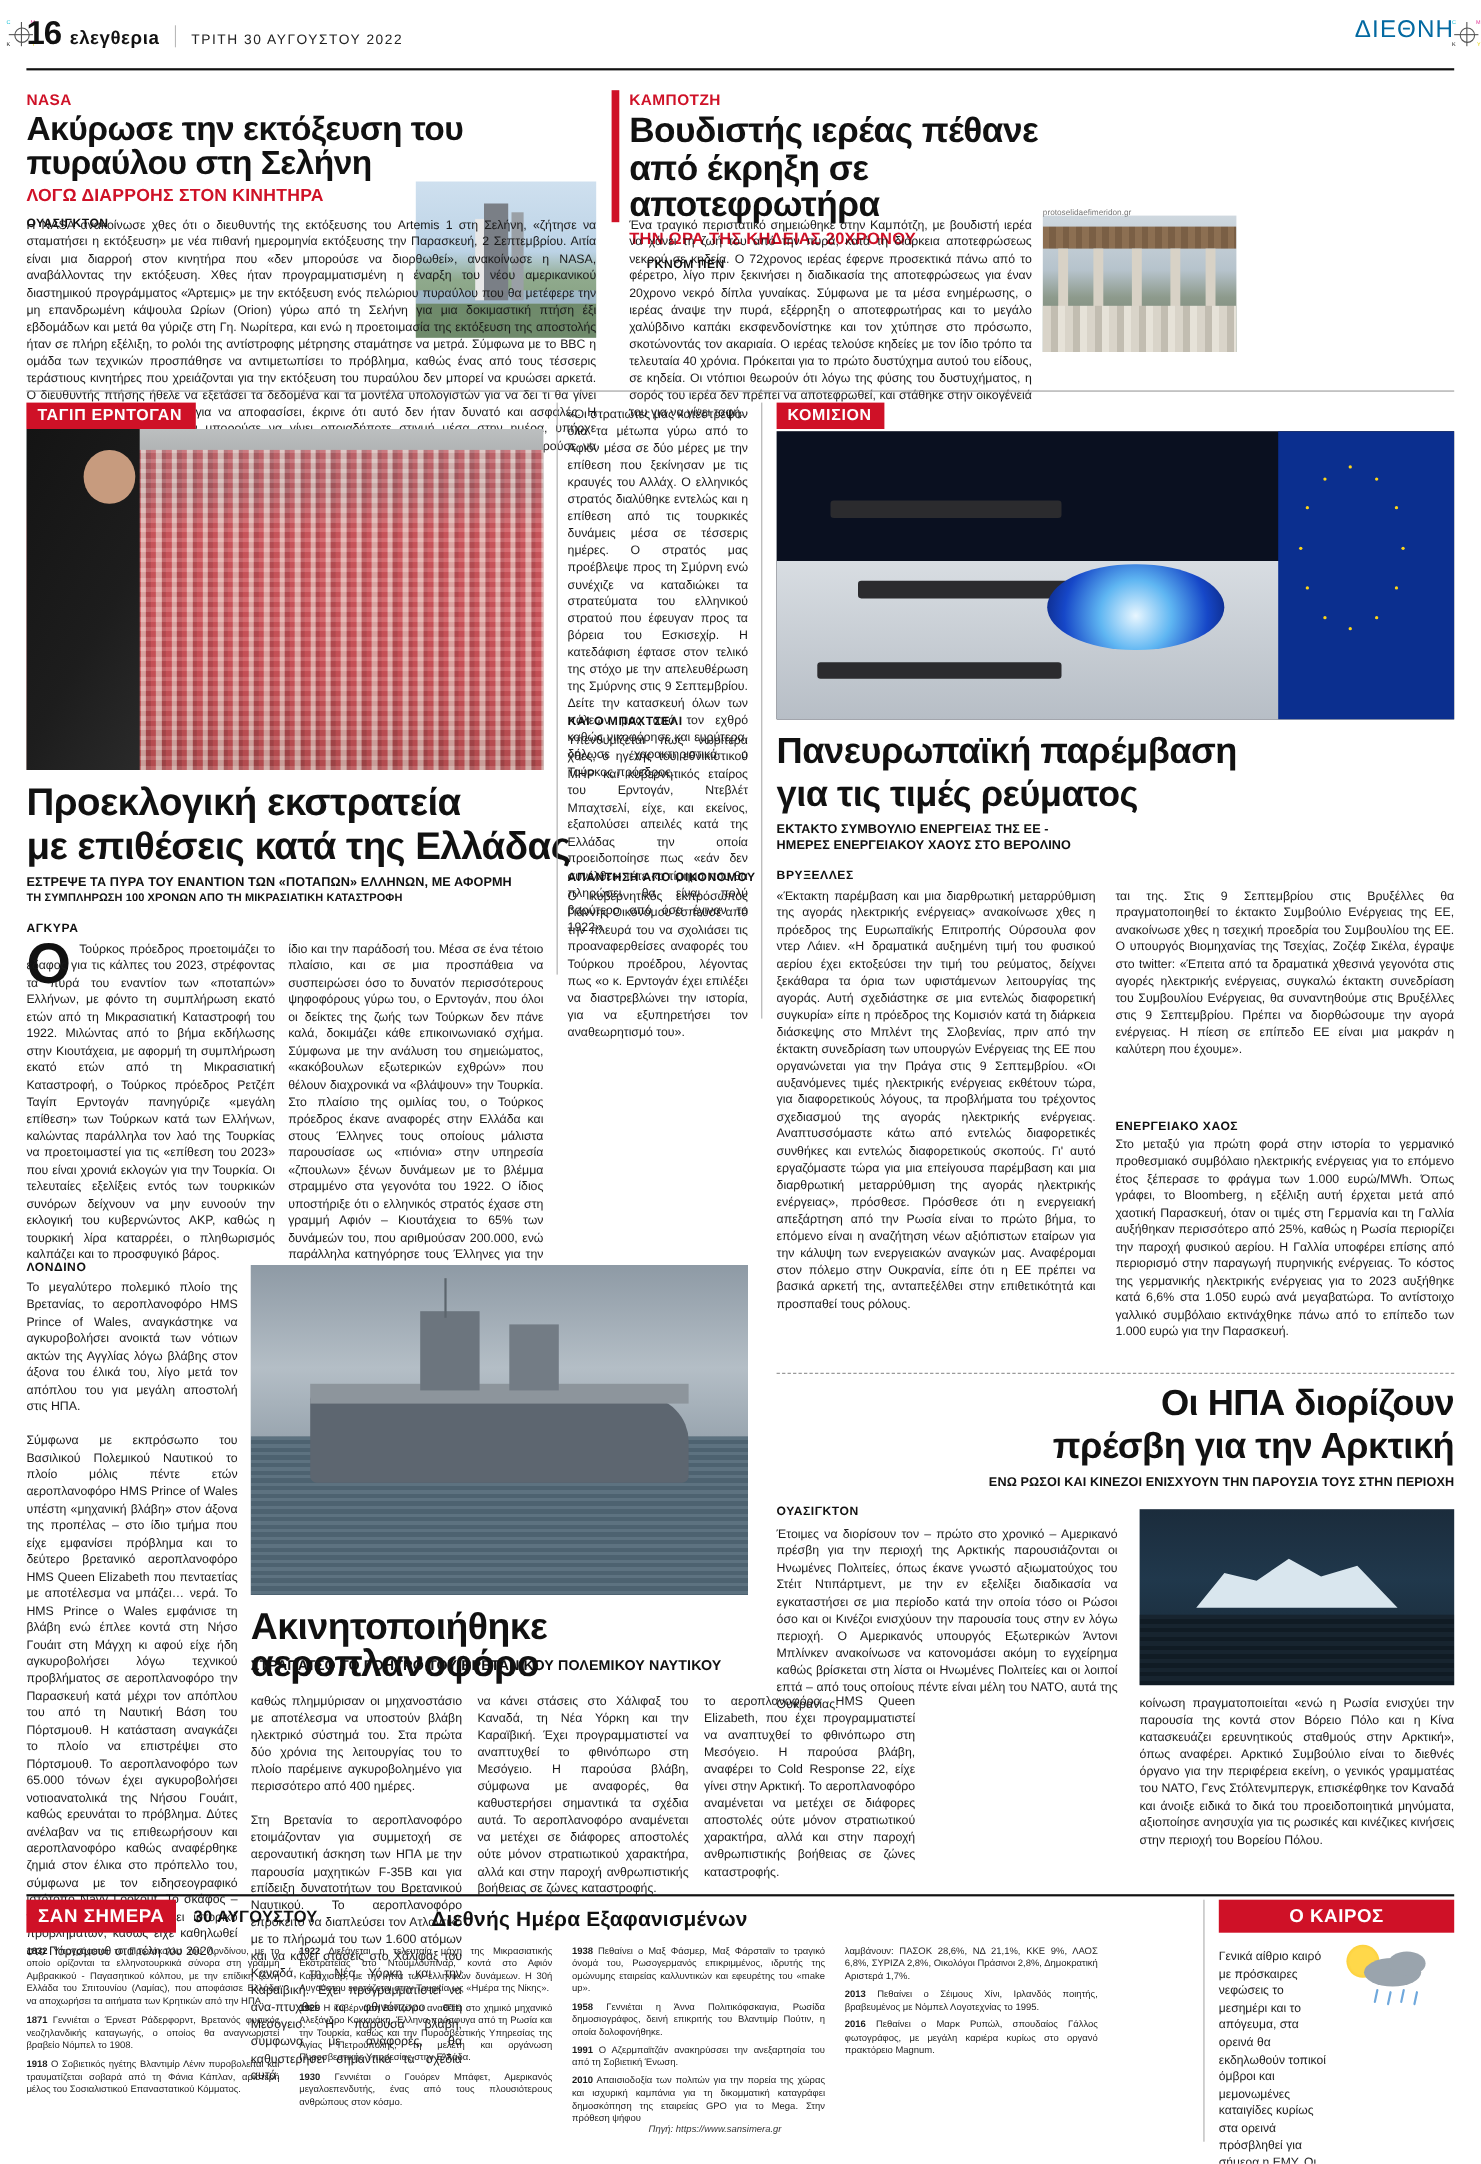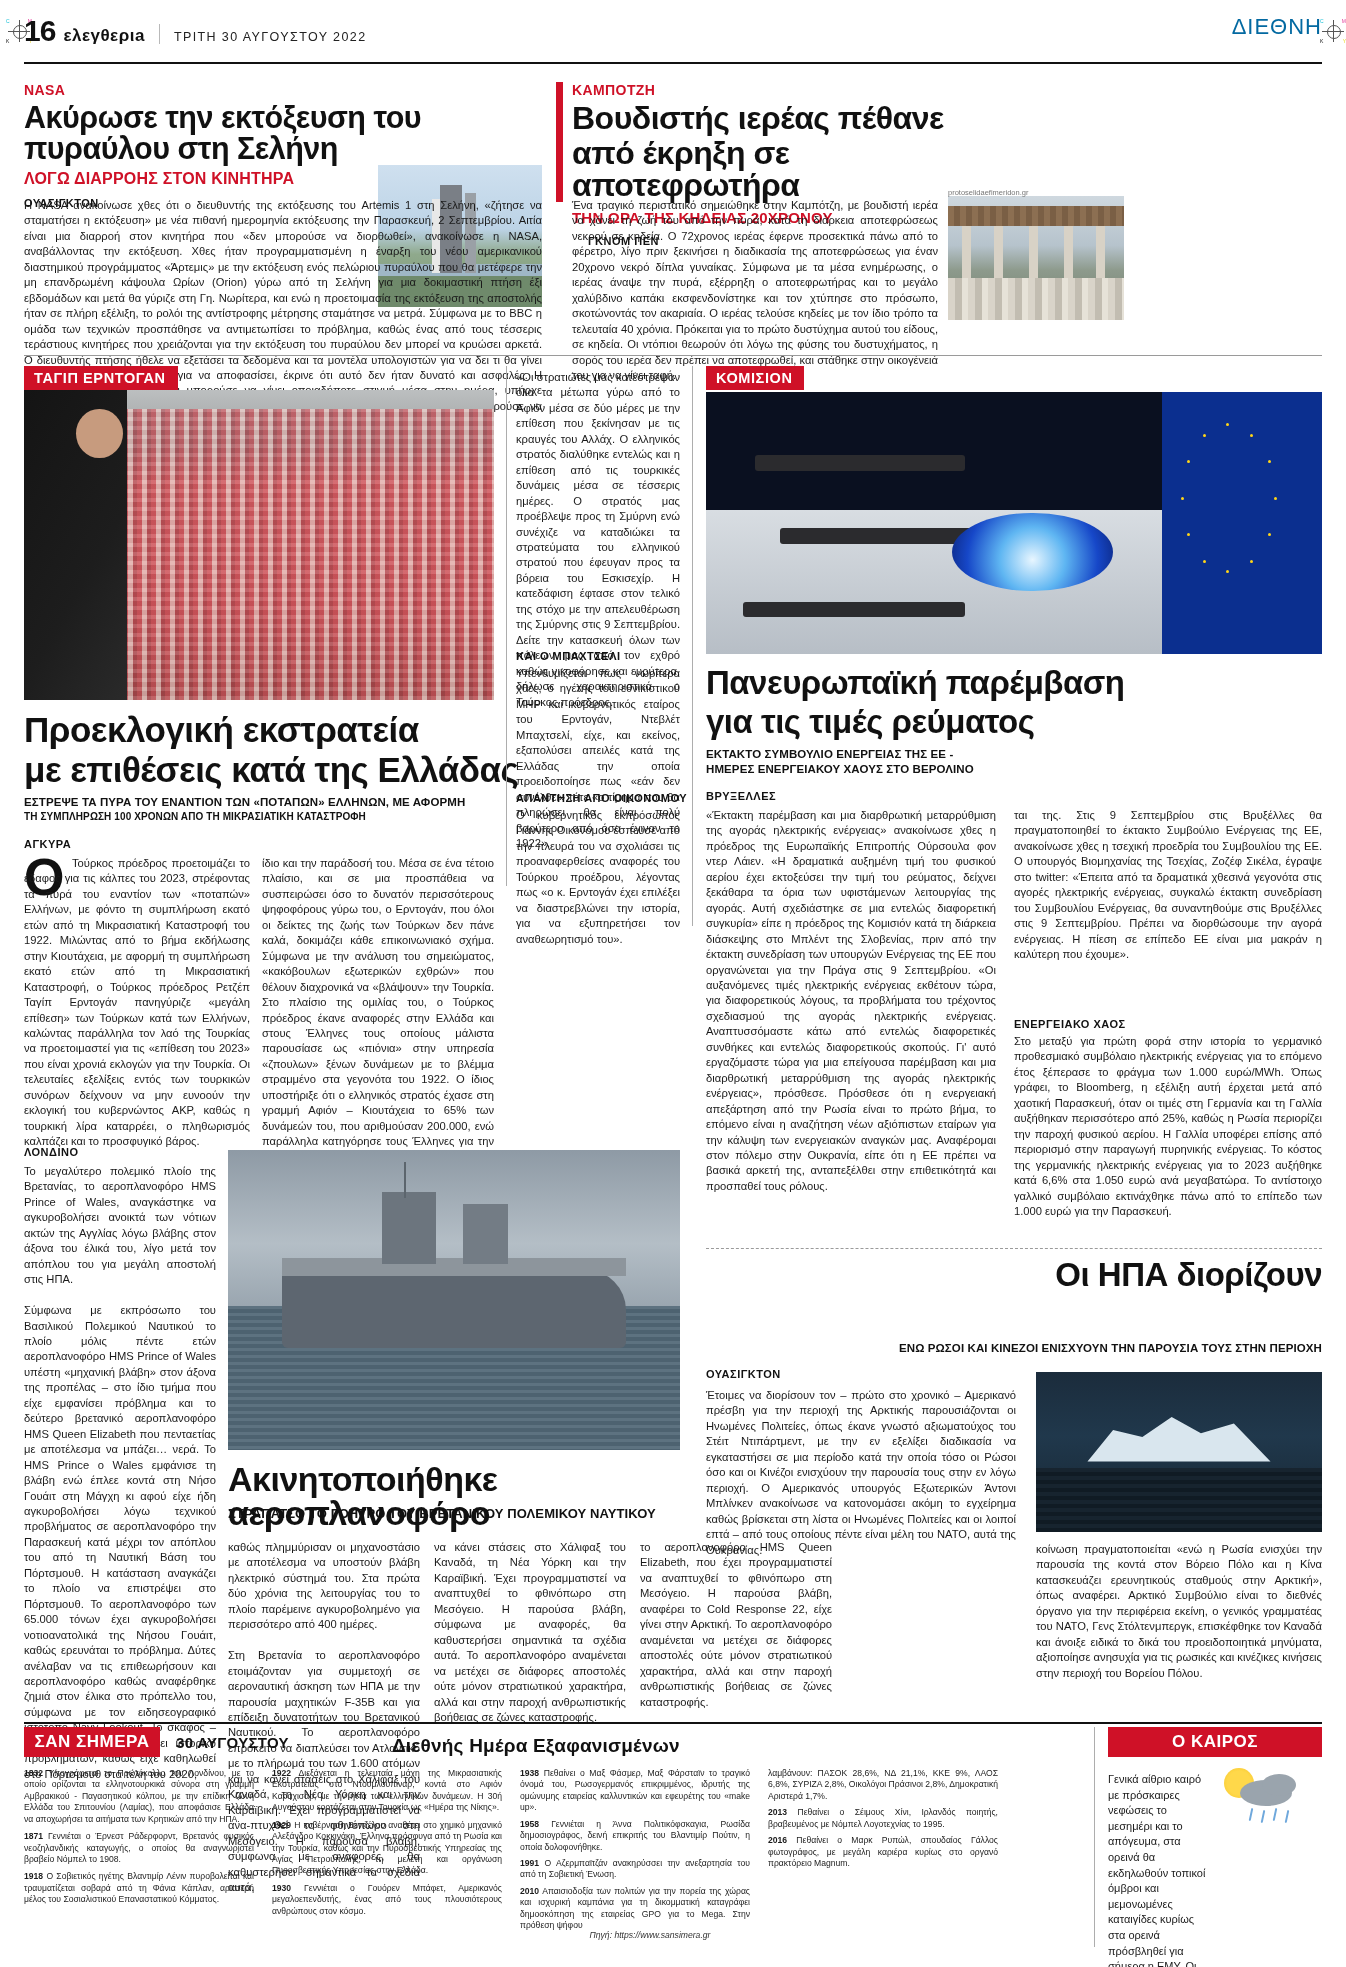--- a/index.html
+++ b/index.html
@@ -248,20 +248,21 @@
   <div class="dateline" style="position:absolute;left:706px;top:790px;">ΒΡΥΞΕΛΛΕΣ</div>
 
   <div class="body" style="position:absolute;left:706px;top:808px;width:290px;height:410px;">«Έκτακτη παρέμβαση και μια διαρθρωτική μεταρρύθμιση της αγοράς ηλεκτρικής ενέργειας» ανακοίνωσε χθες η πρόεδρος της Ευρωπαϊκής Επιτροπής Ούρσουλα φον ντερ Λάιεν. «Η δραματικά αυξημένη τιμή του φυσικού αερίου έχει εκτοξεύσει την τιμή του ρεύματος, δείχνει ξεκάθαρα τα όρια των υφιστάμενων λειτουργίας της αγοράς. Αυτή σχεδιάστηκε σε μια εντελώς διαφορετική συγκυρία» είπε η πρόεδρος της Κομισιόν κατά τη διάρκεια διάσκεψης στο Μπλέντ της Σλοβενίας, πριν από την έκτακτη συνεδρίαση των υπουργών Ενέργειας της ΕΕ που οργανώνεται για την Πράγα στις 9 Σεπτεμβρίου. «Οι αυξανόμενες τιμές ηλεκτρικής ενέργειας εκθέτουν τώρα, για διαφορετικούς λόγους, τα προβλήματα του τρέχοντος σχεδιασμού της αγοράς ηλεκτρικής ενέργειας. Αναπτυσσόμαστε κάτω από εντελώς διαφορετικές συνθήκες και εντελώς διαφορετικούς σκοπούς. Γι' αυτό εργαζόμαστε τώρα για μια επείγουσα παρέμβαση και μια διαρθρωτική μεταρρύθμιση της αγοράς ηλεκτρικής ενέργειας», πρόσθεσε. Πρόσθεσε ότι η ενεργειακή απεξάρτηση από την Ρωσία είναι το πρώτο βήμα, το επόμενο είναι η αναζήτηση νέων αξιόπιστων εταίρων για την κάλυψη των ενεργειακών αναγκών μας. Αναφέρομαι στον πόλεμο στην Ουκρανία, είπε ότι η ΕΕ πρέπει να βασικά αρκετή της, ανταπεξέλθει στην επιθετικότητά και προσπαθεί τους ρόλους.</div>
   <div class="body" style="position:absolute;left:1014px;top:808px;width:308px;height:200px;">ται της. Στις 9 Σεπτεμβρίου στις Βρυξέλλες θα πραγματοποιηθεί το έκτακτο Συμβούλιο Ενέργειας της ΕΕ, ανακοίνωσε χθες η τσεχική προεδρία του Συμβουλίου της ΕΕ. Ο υπουργός Βιομηχανίας της Τσεχίας, Ζοζέφ Σικέλα, έγραψε στο twitter: «Έπειτα από τα δραματικά χθεσινά γεγονότα στις αγορές ηλεκτρικής ενέργειας, συγκαλώ έκτακτη συνεδρίαση του Συμβουλίου Ενέργειας, θα συναντηθούμε στις Βρυξέλλες στις 9 Σεπτεμβρίου. Πρέπει να διορθώσουμε την αγορά ενέργειας. Η πίεση σε επίπεδο ΕΕ είναι μια μακράν η καλύτερη που έχουμε».</div>
   <div class="dateline" style="position:absolute;left:1014px;top:1018px;">ΕΝΕΡΓΕΙΑΚΟ ΧΑΟΣ</div>
   <div class="body" style="position:absolute;left:1014px;top:1034px;width:308px;height:200px;">Στο μεταξύ για πρώτη φορά στην ιστορία το γερμανικό προθεσμιακό συμβόλαιο ηλεκτρικής ενέργειας για το επόμενο έτος ξέπερασε το φράγμα των 1.000 ευρώ/MWh. Όπως γράφει, το Bloomberg, η εξέλιξη αυτή έρχεται μετά από χαοτική Παρασκευή, όταν οι τιμές στη Γερμανία και τη Γαλλία αυξήθηκαν περισσότερο από 25%, καθώς η Ρωσία περιορίζει την παροχή φυσικού αερίου. Η Γαλλία υποφέρει επίσης από περιορισμό στην παραγωγή πυρηνικής ενέργειας. Το κόστος της γερμανικής ηλεκτρικής ενέργειας για το 2023 αυξήθηκε κατά 6,6% στα 1.050 ευρώ ανά μεγαβατώρα. Το αντίστοιχο γαλλικό συμβόλαιο εκτινάχθηκε πάνω από το επίπεδο των 1.000 ευρώ για την Παρασκευή.</div>
 
   <div class="dashline" style="left:706px;top:1248px;width:616px;"></div>
 
   <div class="hl-black" style="position:absolute;left:706px;top:1258px;width:616px;font-size:33px;text-align:right;">Οι ΗΠΑ διορίζουν</div>
+  <div class="hl-black" style="position:absolute;left:706px;top:1297px;width:616px;font-size:33px;text-align:right;">πρέσβη για την Αρκτική</div>
   <div class="subhead-blk" style="position:absolute;left:706px;top:1342px;width:616px;font-size:11.5px;text-align:right;">ΕΝΩ ΡΩΣΟΙ ΚΑΙ ΚΙΝΕΖΟΙ ΕΝΙΣΧΥΟΥΝ ΤΗΝ ΠΑΡΟΥΣΙΑ ΤΟΥΣ ΣΤΗΝ ΠΕΡΙΟΧΗ</div>
   <div class="dateline" style="position:absolute;left:706px;top:1368px;">ΟΥΑΣΙΓΚΤΟΝ</div>
 
   <div class="photo ph-arctic" style="left:1036px;top:1372px;width:286px;height:160px;">
     <div class="berg"></div>
       <div class="water"></div>
   </div>
 
   <div class="body" style="position:absolute;left:706px;top:1388px;width:310px;height:250px;">Έτοιμες να διορίσουν τον – πρώτο στο χρονικό – Αμερικανό πρέσβη για την περιοχή της Αρκτικής παρουσιάζονται οι Ηνωμένες Πολιτείες, όπως έκανε γνωστό αξιωματούχος του Στέιτ Ντιπάρτμεντ, με την εν εξελίξει διαδικασία να εγκαταστήσει σε μια περίοδο κατά την οποία τόσο οι Ρώσοι όσο και οι Κινέζοι ενισχύουν την παρουσία τους στην εν λόγω περιοχή. Ο Αμερικανός υπουργός Εξωτερικών Άντονι Μπλίνκεν ανακοίνωσε να κατονομάσει ακόμη το εγχείρημα καθώς βρίσκεται στη λίστα οι Ηνωμένες Πολιτείες και οι λοιποί επτά – από τους οποίους πέντε είναι μέλη του ΝΑΤΟ, αυτά της Ουκρανίας.</div>
   <div class="body" style="position:absolute;left:1036px;top:1542px;width:286px;height:96px;">κοίνωση πραγματοποιείται «ενώ η Ρωσία ενισχύει την παρουσία της κοντά στον Βόρειο Πόλο και η Κίνα κατασκευάζει ερευνητικούς σταθμούς στην Αρκτική», όπως αναφέρει. Αρκτικό Συμβούλιο είναι το διεθνές όργανο για την περιφέρεια εκείνη, ο γενικός γραμματέας του ΝΑΤΟ, Γενς Στόλτενμπεργκ, επισκέφθηκε τον Καναδά και άνοιξε ειδικά το δικά του προειδοποιητικά μηνύματα, αξιοποίησε ανησυχία για τις ρωσικές και κινέζικες κινήσεις στην περιοχή του Βορείου Πόλου.</div>

